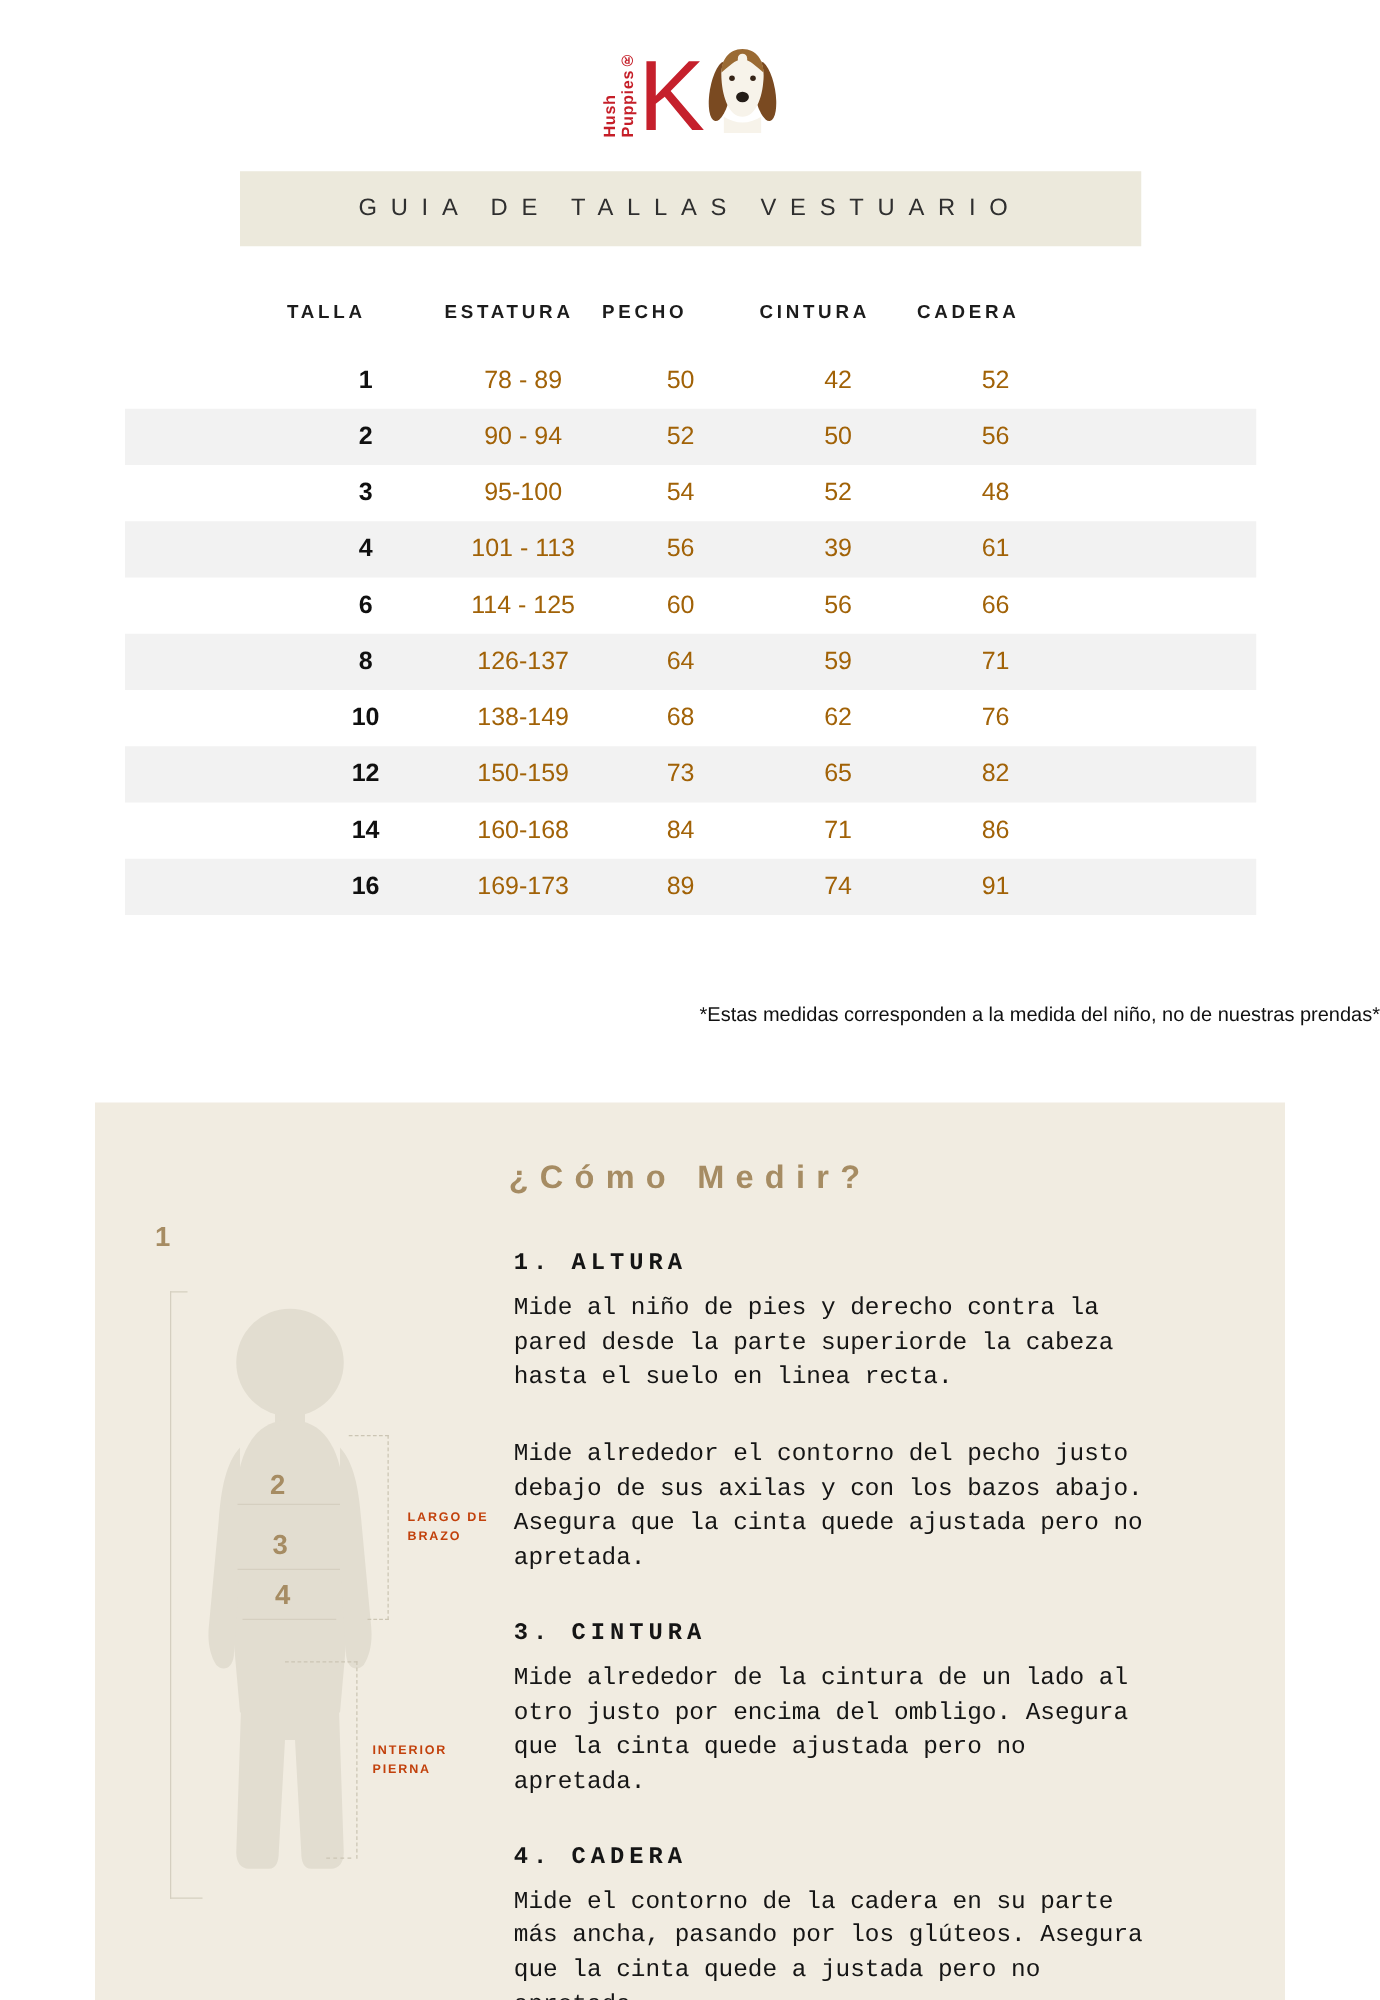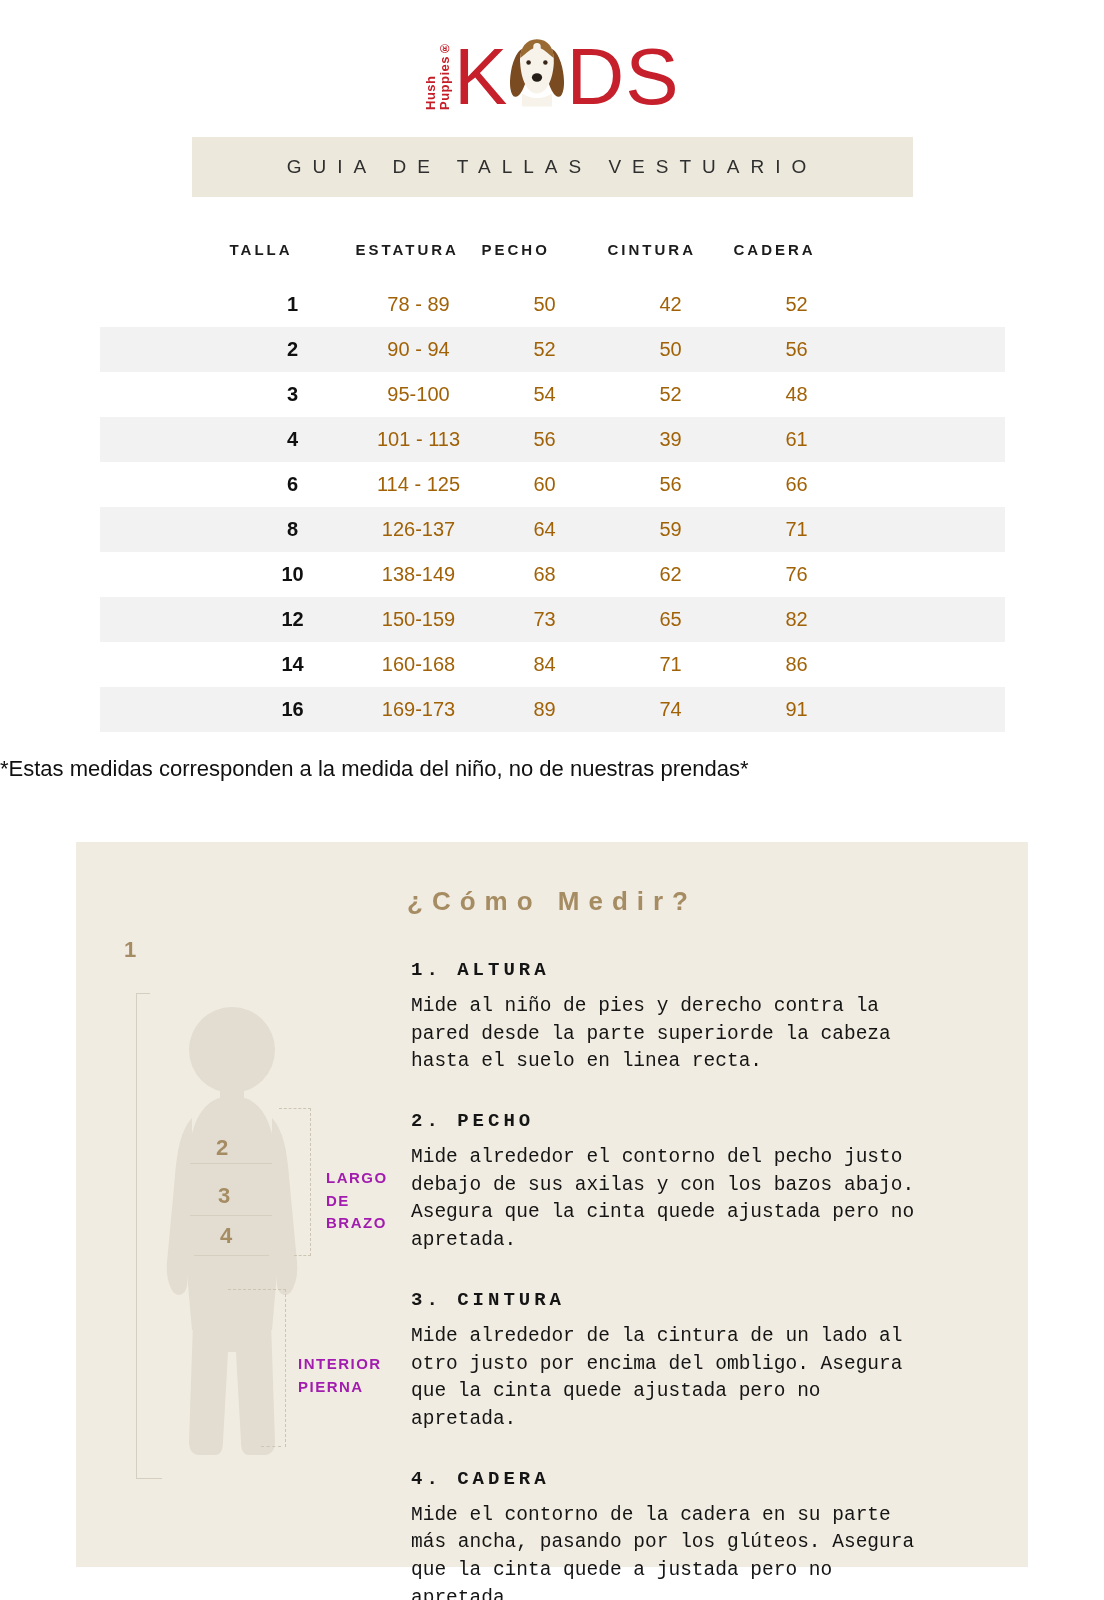--- a/index.html
+++ b/index.html
@@ -23,35 +23,35 @@
   }
   
   .sizetable{width:905px;margin:44px auto 0;}
   .thead{display:flex;padding-left:130px;margin-bottom:24px;}
   .thead span{width:126px;text-align:left;font-weight:bold;font-size:15px;letter-spacing:3px;color:#1c1c1c;}
   .trow{display:flex;align-items:center;height:45px;padding-left:130px;}
   .trow.stripe{background:#f2f2f2;}
   .tcell{width:126px;text-align:center;font-size:20px;color:#a16207;}
   .tcell.talla{font-weight:bold;color:#101010;}
   
-  .note{text-align:left;margin-top:24px;font-size:22px;color:#101010;}
+  .note{text-align:right;margin-top:72px;font-size:16px;color:#101010;}
   
   .measure-section{
     width:952px;height:725px;margin:60px auto 0;background:#f1ece1;
     box-sizing:border-box;padding-top:44px;position:relative;
   }
   .measure-title{text-align:center;font-size:26px;letter-spacing:9px;color:#a68c63;font-weight:bold;}
   .measure-content{display:flex;margin-top:10px;}
   .diagram{position:relative;width:335px;height:600px;flex:0 0 335px;}
   .diagram .dnum{position:absolute;color:#a68c63;font-weight:bold;font-size:22px;}
   .dline{position:absolute;background:#d5cfc0;}
   .ddash-v{position:absolute;border-left:1px dashed #ccc5b4;}
   .ddash-h{position:absolute;border-top:1px dashed #ccc5b4;}
   .dlabel{
-    position:absolute;color:#a21caf;font-weight:bold;font-size:15px;
+    position:absolute;color:#c2410c;font-weight:bold;font-size:10px;
     letter-spacing:1.5px;line-height:1.5;
   }
   .silhouette{position:absolute;left:77px;top:73px;}
   .steps{padding-top:32px;width:512px;font-family:Liberation Mono, monospace;}
   .step{margin-bottom:34px;}
   .step-heading{font-weight:bold;font-size:19px;letter-spacing:4px;color:#151515;margin-bottom:12px;}
   .step-body{font-size:19.5px;line-height:1.42;color:#151515;}
 </style>
 </head>
 <body>
@@ -63,21 +63,20 @@
     <ellipse cx="11" cy="42" rx="9" ry="26" fill="#7a4a21" transform="rotate(10 11 42)"></ellipse>
     <ellipse cx="49" cy="42" rx="9" ry="26" fill="#7a4a21" transform="rotate(-10 49 42)"></ellipse>
     <path d="M30 6 C16 6 11 19 12 32 C13 48 19 64 30 64 C41 64 47 48 48 32 C49 19 44 6 30 6 Z" fill="#f7f3ea"></path>
     <path d="M30 6 C18 6 12 16 12 26 C19 21 23 15 30 15 C37 15 41 21 48 26 C48 16 42 6 30 6 Z" fill="#9a6a33"></path>
     <rect x="26" y="10" width="8" height="30" rx="4" fill="#f7f3ea"></rect>
     <circle cx="21" cy="31" r="2.4" fill="#352417"></circle>
     <circle cx="39" cy="31" r="2.4" fill="#352417"></circle>
     <ellipse cx="30" cy="47" rx="5.5" ry="4.5" fill="#241d18"></ellipse>
     <path d="M14 64 Q30 74 46 64 L46 78 L14 78 Z" fill="#f7f3ea"></path>
   </svg>
-  <span class="kids-letter">DS</span>
 </div>
 
 <div class="banner">GUIA DE TALLAS VESTUARIO</div>
 
 <div class="sizetable">
   <div class="thead">
     <span>TALLA</span>
     <span>ESTATURA</span>
     <span>PECHO</span>
     <span>CINTURA</span>
@@ -200,21 +199,20 @@
       <div class="ddash-h" style="left:185px;top:519px;width:20px;"></div>
       <div class="dlabel" style="left:222px;top:426px;width:110px;">INTERIOR PIERNA</div>
     </div>
 
     <div class="steps">
         <div class="step">
           <div class="step-heading">1. ALTURA</div>
           <div class="step-body">Mide al niño de pies y derecho contra la pared desde la parte superiorde la cabeza hasta el suelo en linea recta.</div>
         </div>
         <div class="step">
-          <div class="step-heading">2. PECHO</div>
           <div class="step-body">Mide alrededor el contorno del pecho  justo debajo de sus axilas y con los bazos abajo. Asegura que la cinta quede ajustada pero no apretada.</div>
         </div>
         <div class="step">
           <div class="step-heading">3. CINTURA</div>
           <div class="step-body">Mide alrededor de la cintura de un lado al otro justo por encima del ombligo. Asegura que la cinta quede ajustada pero no apretada.</div>
         </div>
         <div class="step">
           <div class="step-heading">4. CADERA</div>
           <div class="step-body">Mide el contorno de la cadera en su parte más ancha, pasando por los glúteos. Asegura que la cinta quede a justada pero no apretada.</div>
         </div>

